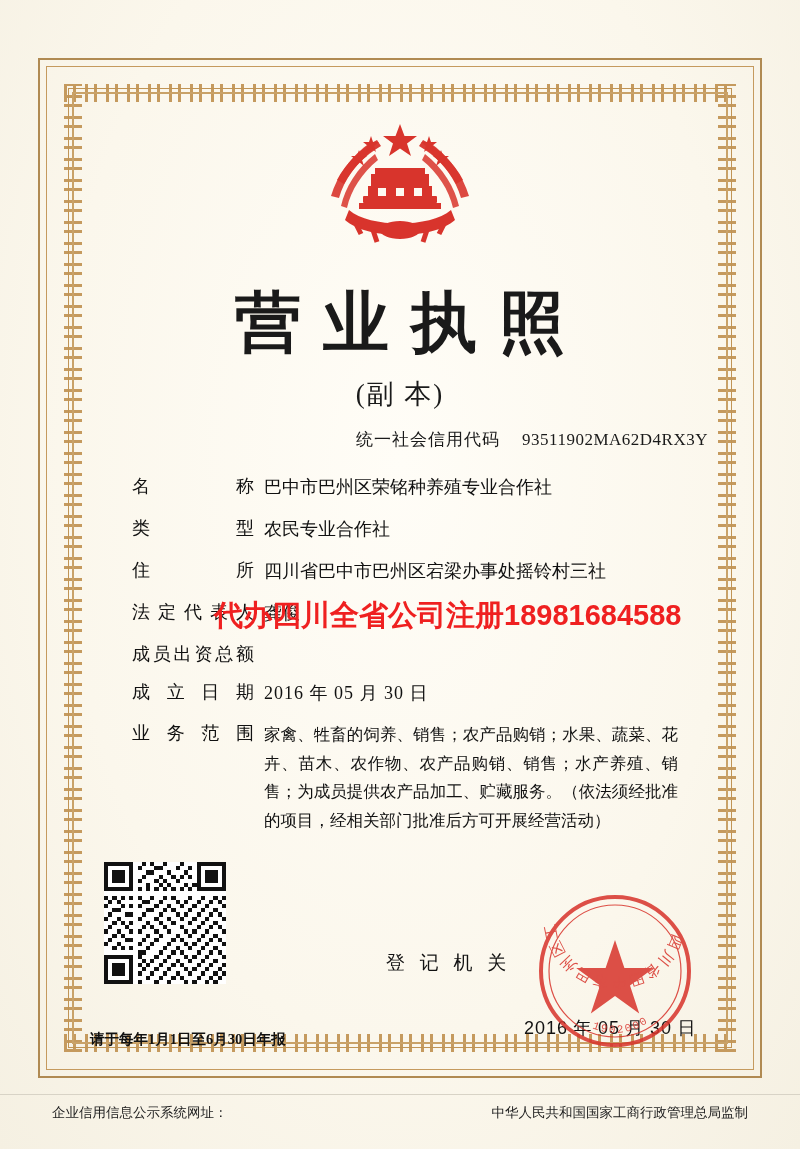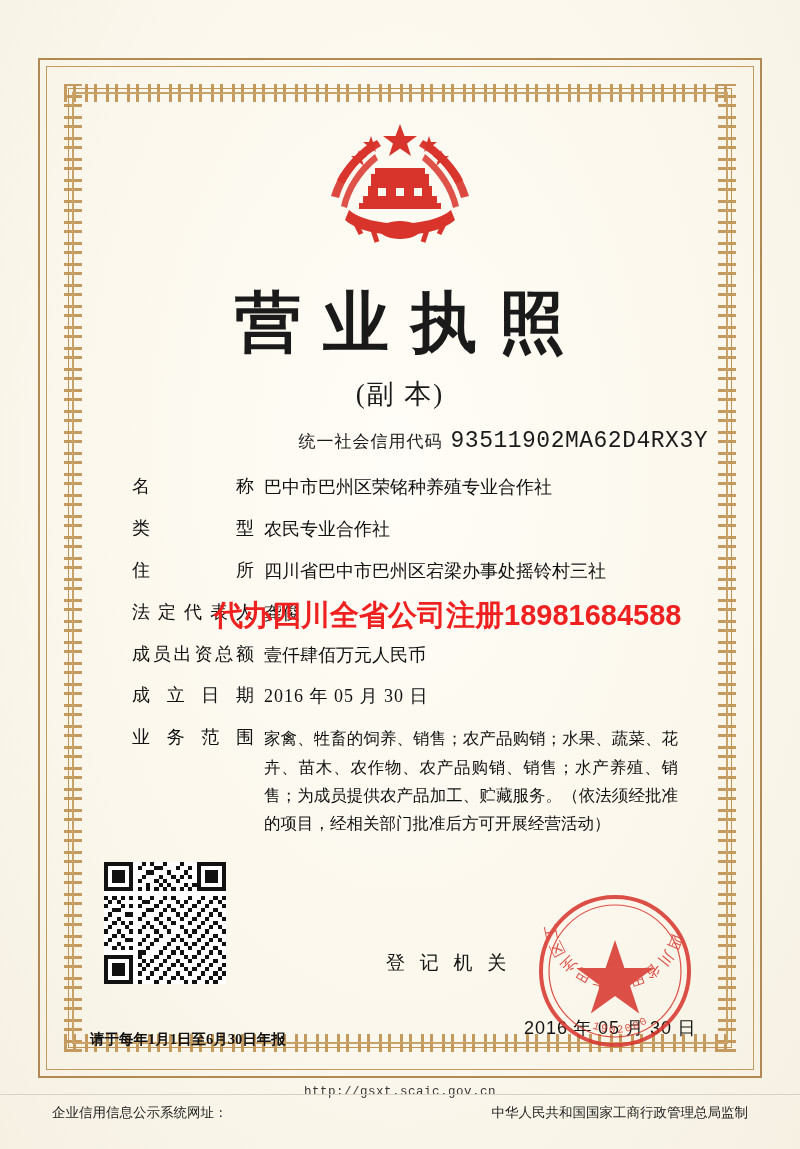--- a/index.html
+++ b/index.html
@@ -136,24 +136,24 @@
   .credit-code {
     position: absolute;
     right: 92px;
     top: 428px;
     font-family: "Liberation Serif", serif;
     font-size: 17px;
     color: #1a1a1a;
     letter-spacing: 1px;
   }
   .credit-code .cc-num {
-    font-family: Liberation Mono, monospace;
-    font-size: 23px;
+    font-family: Liberation Serif, serif;
+    font-size: 17px;
     letter-spacing: 0.5px;
-    margin-left: 8px;
+    margin-left: 22px;
   }
 
   
   .fields {
     position: absolute;
     left: 132px;
     top: 474px;
     width: 546px;
   }
   .row {
@@ -377,21 +377,20 @@
     </div>
     <div class="row">
       <div class="lbl">
           <span>成</span>
           <span>员</span>
           <span>出</span>
           <span>资</span>
           <span>总</span>
           <span>额</span>
         </div>
-      <div class="val">壹仟肆佰万元人民币</div>
     </div>
     <div class="row founded">
       <div class="lbl">
           <span>成</span>
           <span>立</span>
           <span>日</span>
           <span>期</span>
         </div>
       <div class="val">2016 年 05 月 30 日</div>
     </div>
@@ -679,18 +678,17 @@
     <span class="y">2016</span>
     <span>年</span>
     <span class="y">05</span>
     <span>月</span>
     <span class="y">30</span>
     <span>日</span>
   </div>
 
   <div class="annual-note">请于每年1月1日至6月30日年报</div>
 
-  <div class="gov-url">http://gsxt.scaic.gov.cn</div>
 
   <div class="hairline"></div>
   <div class="bottom-left">企业信用信息公示系统网址：</div>
   <div class="bottom-right">中华人民共和国国家工商行政管理总局监制</div>
 </div>
 
 </body></html>

